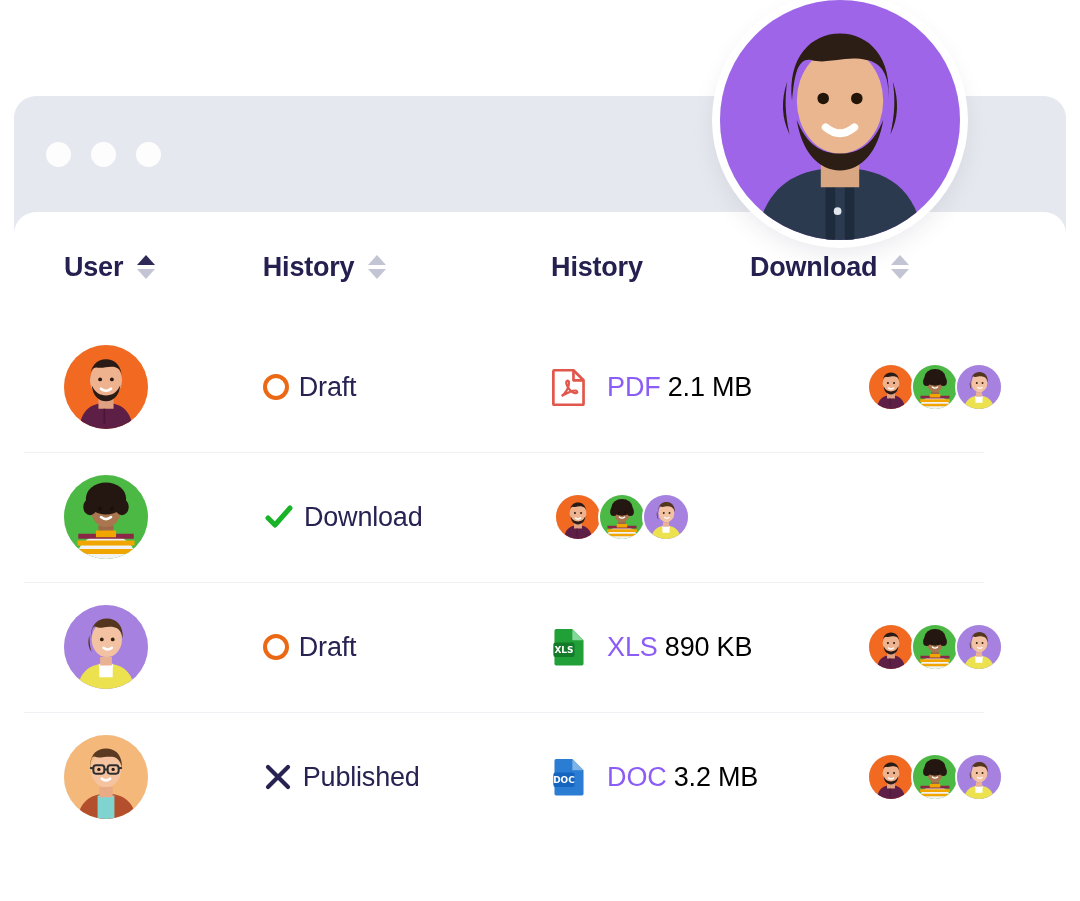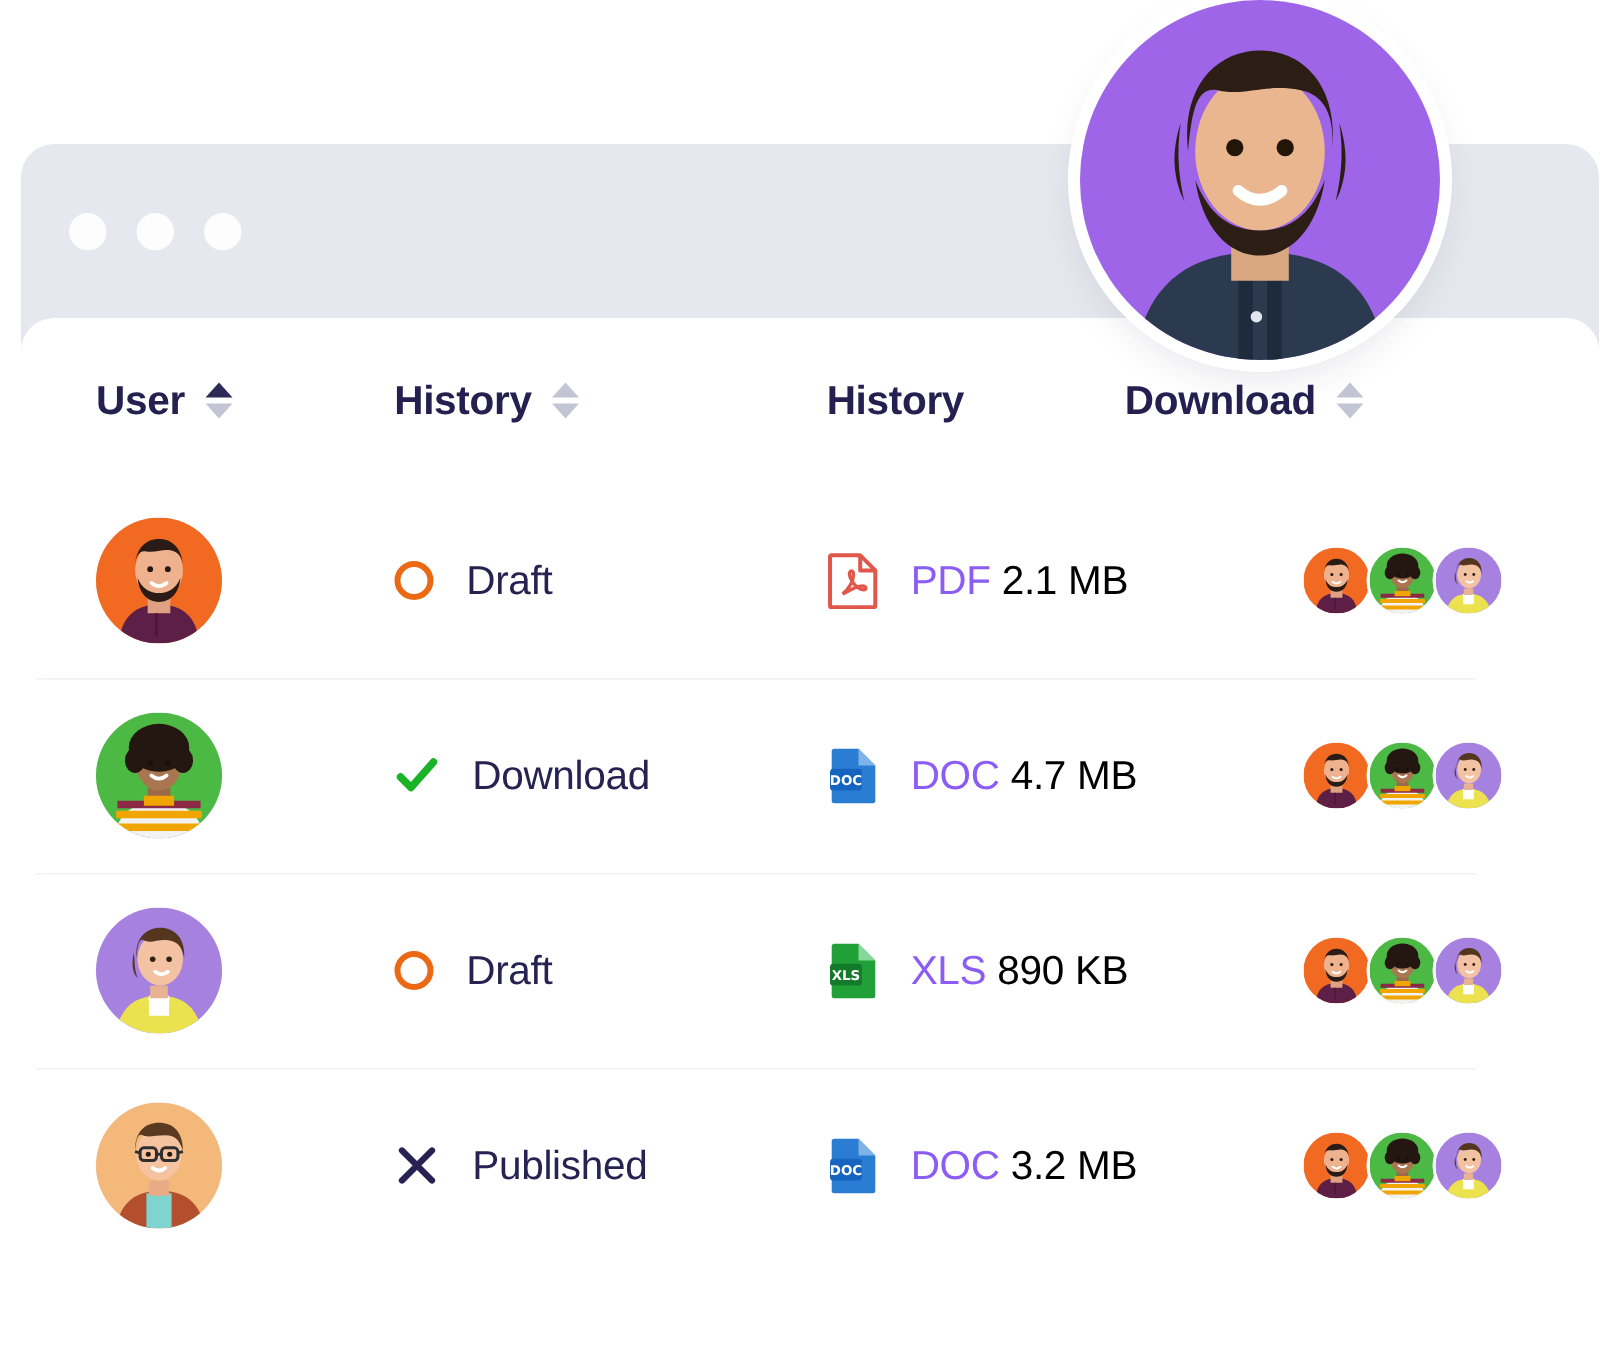--- a/index.html
+++ b/index.html
@@ -91,21 +91,21 @@
     background: #ddd;
   }
   .av-lg { width: 84px; height: 84px; }
   .av-sm { width: 48px; height: 48px; border: 2px solid #fff; }
   .av svg { display: block; width: 100%; height: 100%; }
 
   .stack { display: flex; align-items: center; }
   .stack .av-sm + .av-sm { margin-left: -4px; }
 
   
-  .status { display: flex; align-items: center; gap: 22px; }
+  .status { display: flex; align-items: center; gap: 10px; }
   .status-label {
     font-size: 27px; color: #272252; letter-spacing: -0.2px;
   }
   .ico-circle {
     width: 26px; height: 26px; border-radius: 50%;
     border: 4px solid #eb6914; flex: none;
   }
   .ico-check { width: 30px; height: 30px; flex: none; }
   .ico-x     { width: 30px; height: 30px; flex: none; }
 
@@ -325,31 +325,20 @@
           </span>
         </div>
         <div class="cell col-status">
           <span class="status">
             <svg class="ico-check" viewBox="0 0 30 30">
               <path d="M4 16l7 7L26 6" fill="none" stroke="#18b326" stroke-width="5" stroke-linecap="round" stroke-linejoin="round"></path>
             </svg>
             <span class="status-label">Download</span>
           </span>
         </div>
-        <div class="cell col-download">
-          <span class="dl">
-            <svg width="36" height="38">
-                <use href="#sym-doc-file-icon"></use>
-              </svg>
-            <span class="dl-text">
-              <span class="dl-type">DOC </span>
-              <span class="dl-size">4.7 MB</span>
-            </span>
-          </span>
-        </div>
         <div class="cell col-history">
           <span class="stack">
             <span class="av av-sm">
                 <svg>
                   <use href="#sym-avatar-orange-man"></use>
                 </svg>
               </span>
             <span class="av av-sm">
                 <svg>
                   <use href="#sym-avatar-green-woman"></use>

